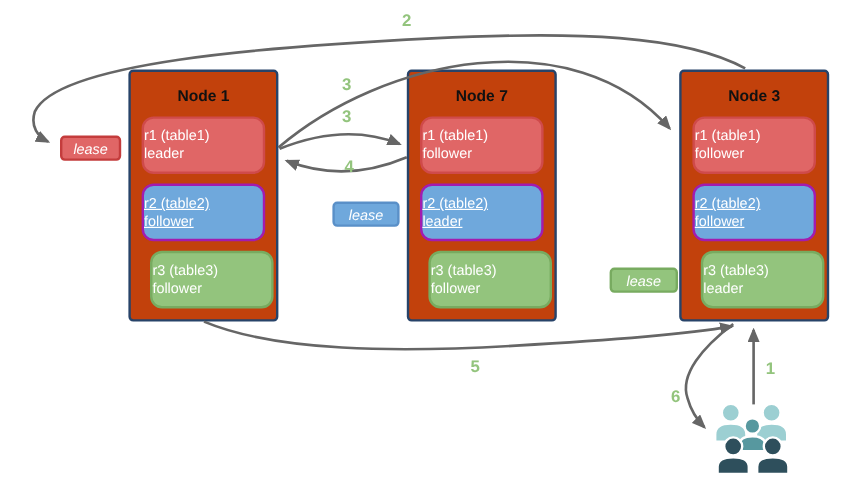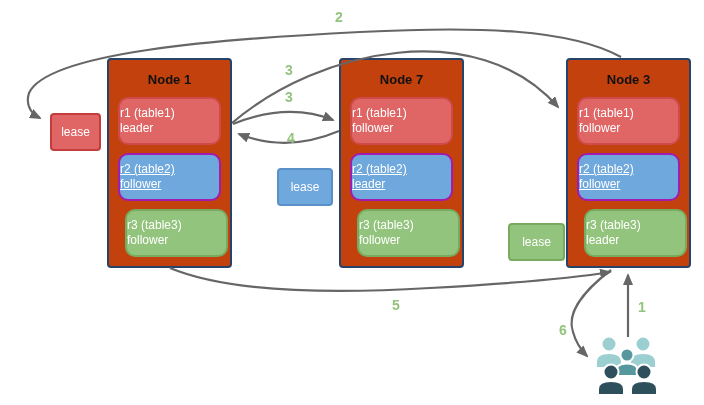--- a/index.html
+++ b/index.html
@@ -19,22 +19,22 @@
   }
   .replica{
     width:103px;height:48px;margin:0 auto 8px auto;border-radius:10px;
     color:#fff;font-size:12px;line-height:15px;display:flex;flex-direction:column;
     align-items:flex-start;justify-content:center;box-sizing:border-box;text-align:center;
   }
   .replica.red{background:#e06666;border:2px solid #cf4a4a;}
   .replica.blue{background:#6fa8dc;border:2px solid #a21caf;text-decoration:underline;}
   .replica.green{background:#93c47d;border:2px solid #78ab60;margin-left:16px;}
   .lease{
-    position:absolute;height:38px;border-radius:4px;color:#fff;font-size:12px;
-    display:flex;align-items:center;justify-content:center;box-sizing:border-box;z-index:2;
+    position:absolute;height:21px;border-radius:4px;color:#fff;font-size:12px;
+    display:flex;align-items:center;justify-content:center;box-sizing:border-box;z-index:2;font-style:italic;
   }
   .lease.red{left:50px;top:113px;width:51px;background:#e06666;border:2px solid #c43c3c;}
   .lease.blue{left:277px;top:168px;width:56px;background:#6fa8dc;border:2px solid #5a90c8;}
   .lease.green{left:508px;top:223px;width:57px;background:#93c47d;border:2px solid #78ab60;}
   .step{
     position:absolute;color:#93c47d;font-weight:bold;font-size:14px;z-index:4;
     transform:translate(-50%,-50%);
   }
   .s1{left:642px;top:307px;} .s2{left:339px;top:17px;} .s3a{left:289px;top:70px;}
   .s3b{left:289px;top:97px;} .s4{left:291px;top:138px;} .s5{left:396px;top:305px;}

